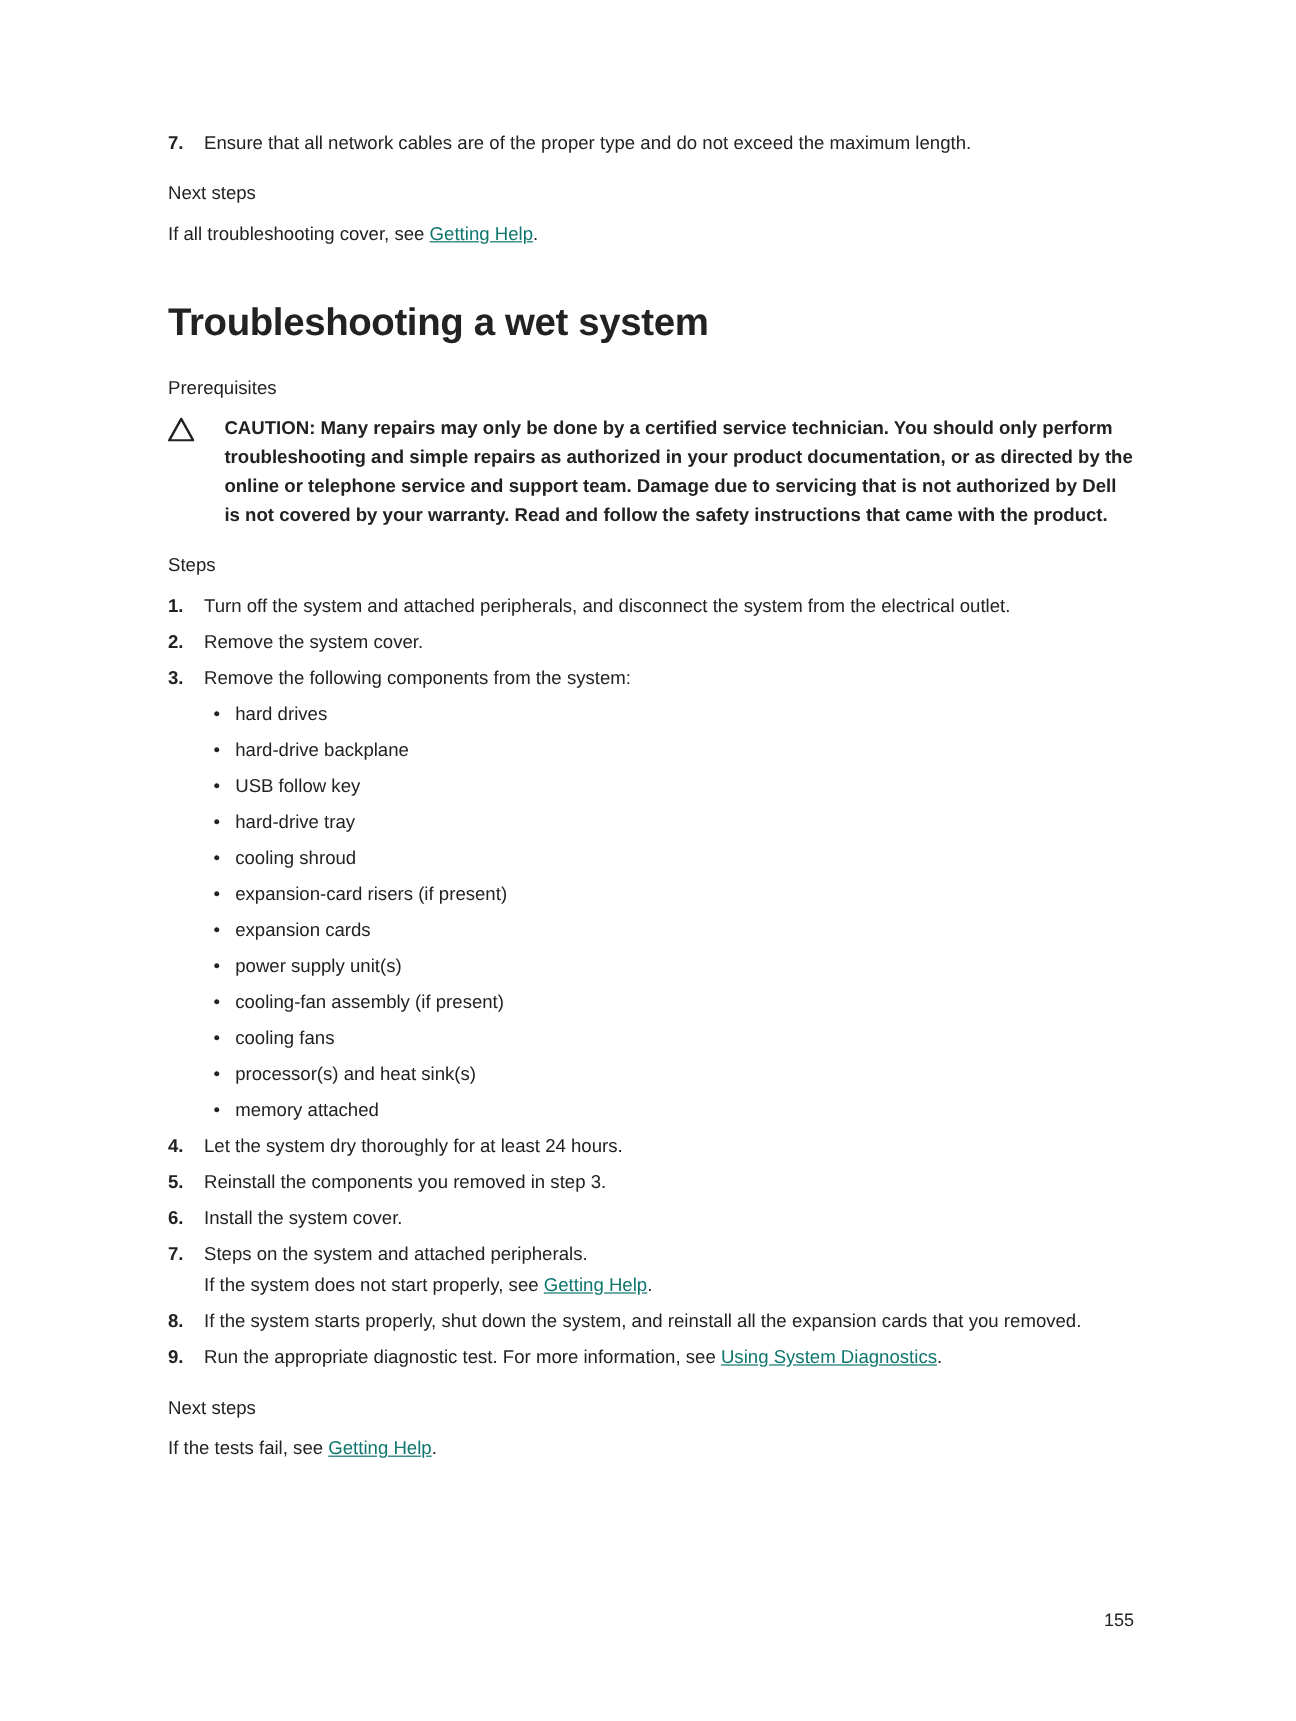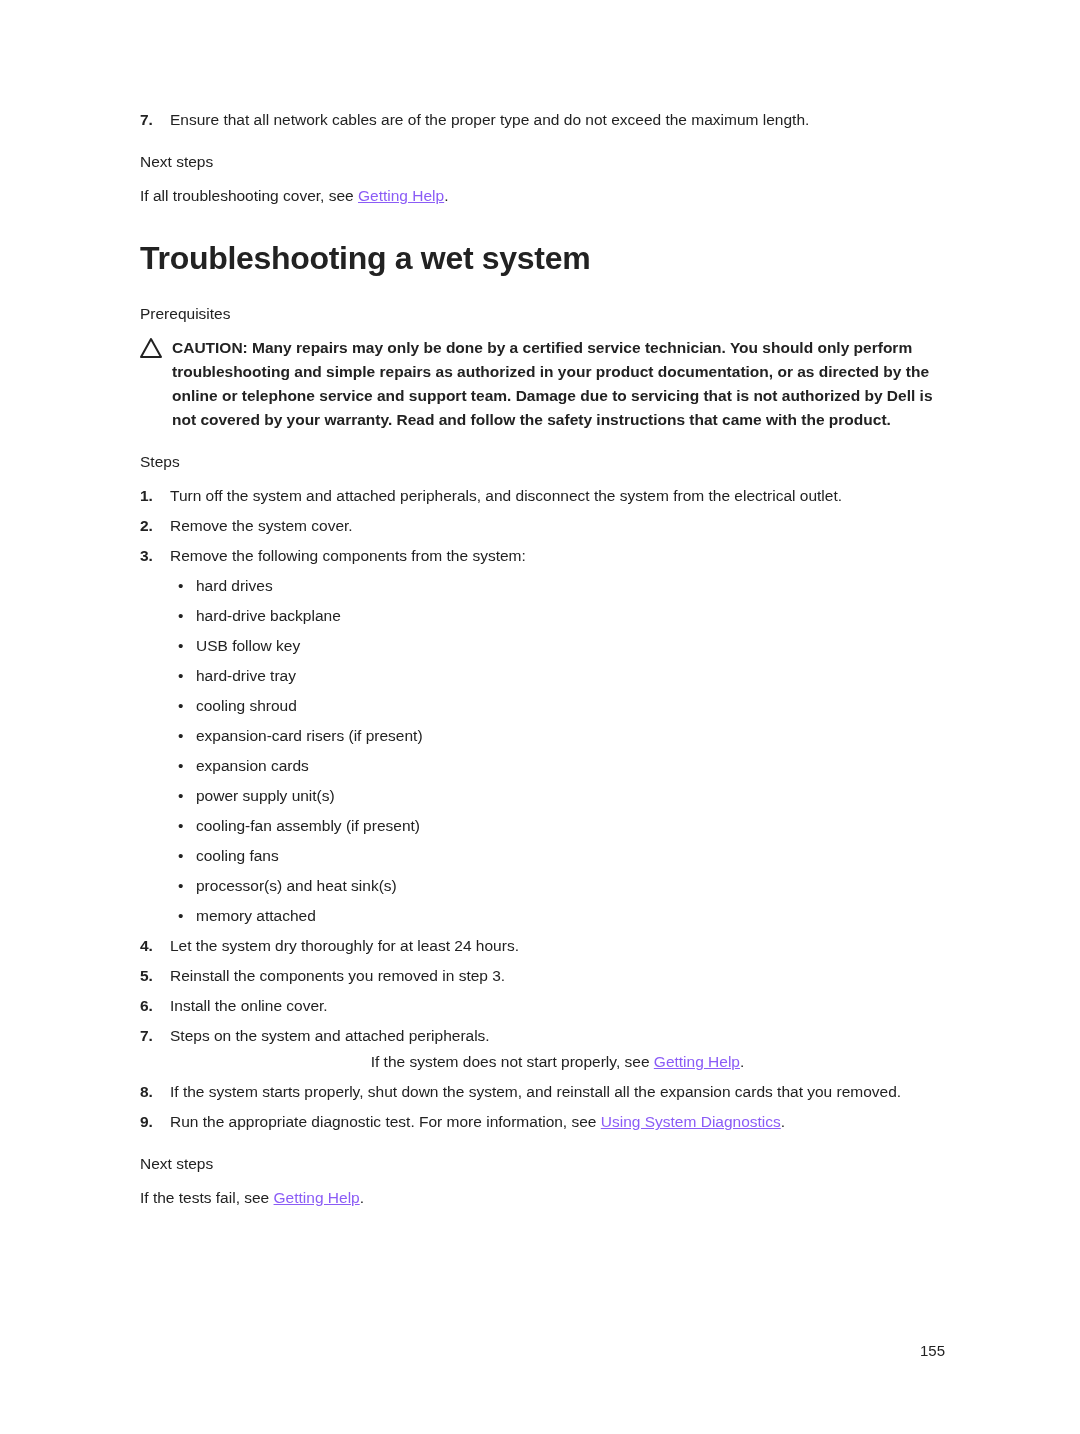--- a/index.html
+++ b/index.html
@@ -25,27 +25,27 @@
     }
     .step-txt { flex: 1; }
     .subhead {
       font-weight: 400;
       margin-top: 18px;
       margin-bottom: 10px;
     }
     h2 {
       font-size: 32px;
       font-weight: 700;
-      margin-top: 26px;
+      margin-top: 36px;
       margin-bottom: 18px;
       letter-spacing: -0.3px;
     }
     .caution-row {
       display: flex;
-      gap: 8px;
+      gap: 23px;
       margin-bottom: 14px;
     }
     .caution-icon {
       flex: 0 0 24px;
       display: flex;
       align-items: flex-start;
       padding-top: 2px;
     }
     .caution-text {
       flex: 1;
@@ -57,24 +57,23 @@
       margin-left: 30px;
     }
     .bullet-mark {
       flex: 0 0 26px;
       text-align: left;
       padding-left: 8px;
     }
     .indent-text {
       margin-left: 30px;
       margin-bottom: 6px;
-      text-align: center;
     }
     a.link {
-      color: #8b5cf6;
+      color: #0f766e;
       text-decoration: underline;
     }
     .pagenum {
       position: absolute;
       bottom: 72px;
       right: 135px;
       font-size: 15px;
     }
   </style>
 </head>
@@ -171,21 +170,21 @@
 <div class="ordered-row">
   <div class="step-num">4.</div>
   <div class="step-txt">Let the system dry thoroughly for at least 24 hours.</div>
 </div>
 <div class="ordered-row">
   <div class="step-num">5.</div>
   <div class="step-txt">Reinstall the components you removed in step 3.</div>
 </div>
 <div class="ordered-row">
   <div class="step-num">6.</div>
-  <div class="step-txt">Install the online cover.</div>
+  <div class="step-txt">Install the system cover.</div>
 </div>
 <div class="ordered-row" style="margin-bottom:2px;">
   <div class="step-num">7.</div>
   <div class="step-txt">Steps on the system and attached peripherals.</div>
 </div>
 <div class="indent-text">
   <span>If the system does not start properly, see </span><a class="link" href="#">Getting Help</a><span>.</span>
 </div>
 <div class="ordered-row">
   <div class="step-num">8.</div>

